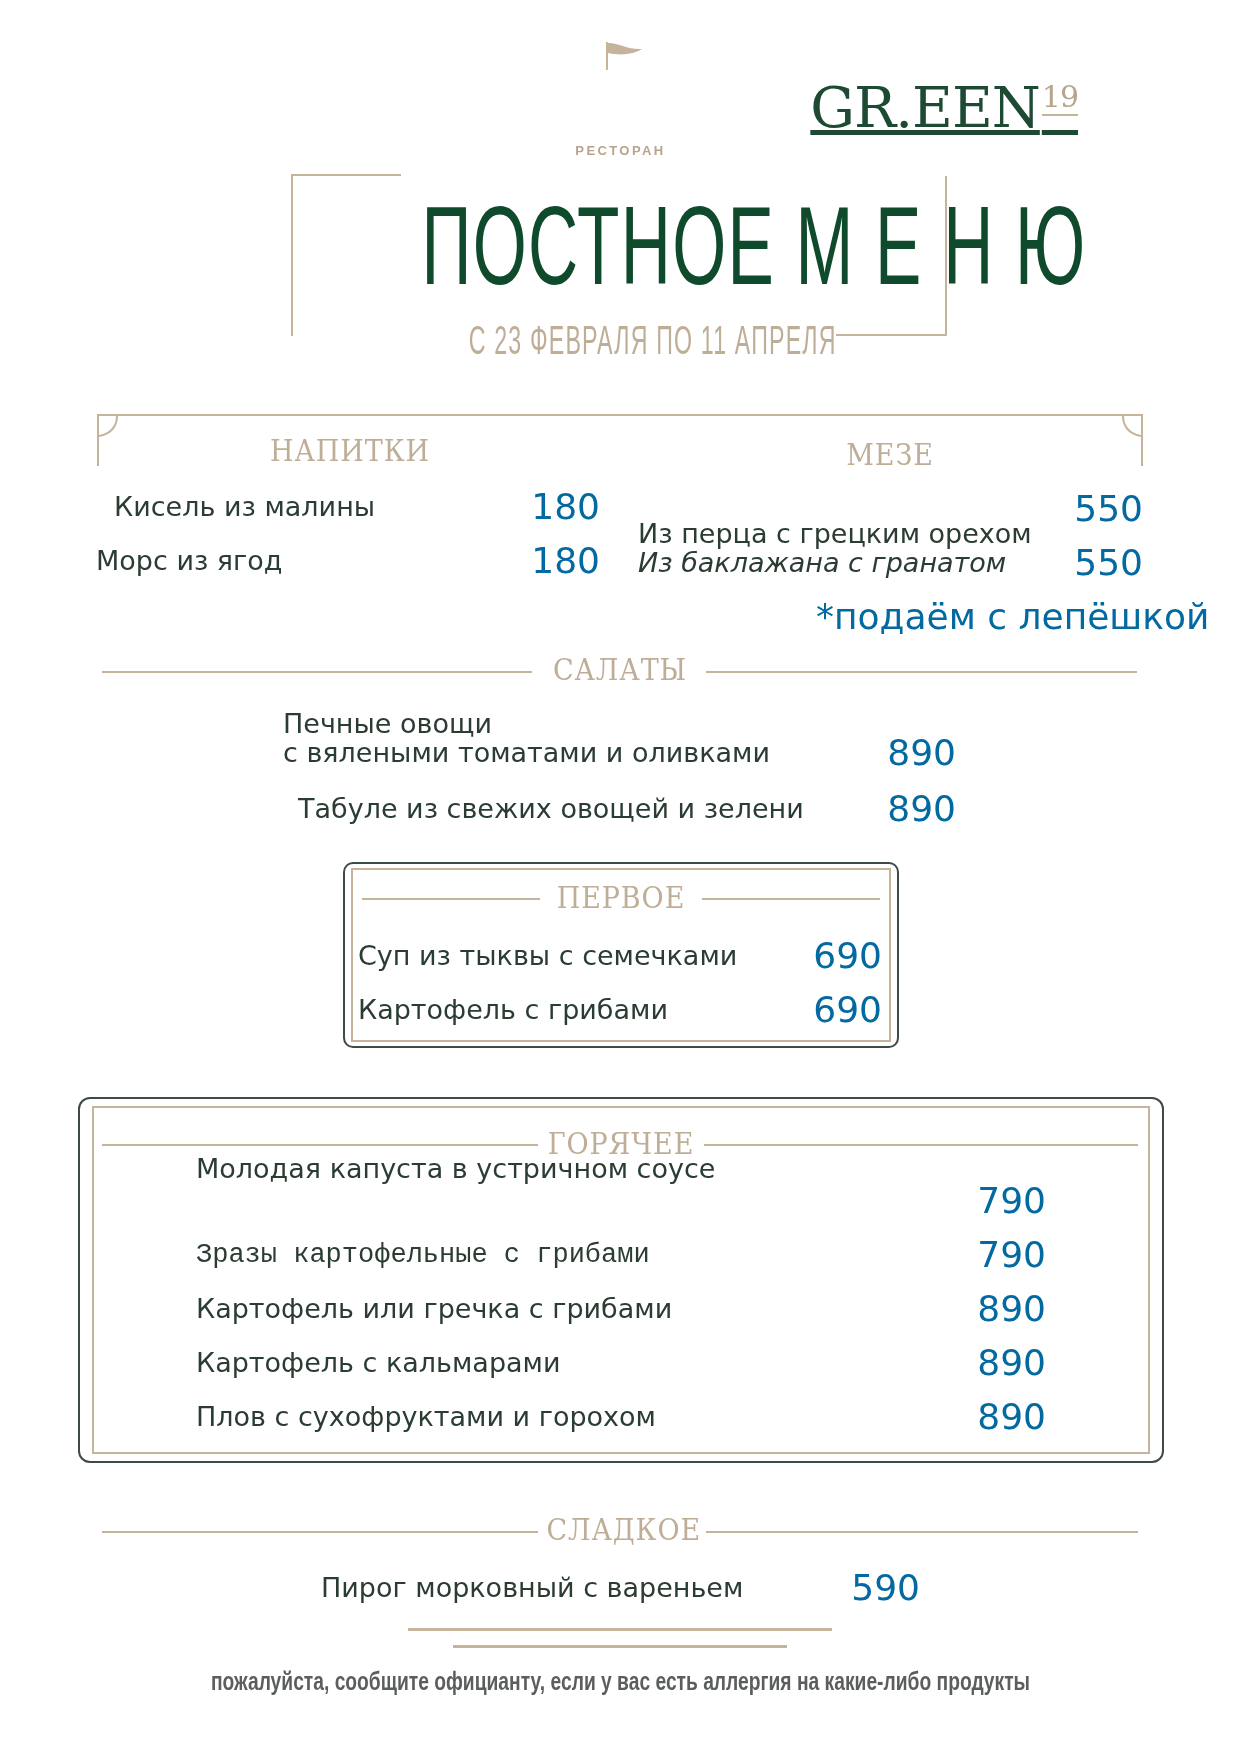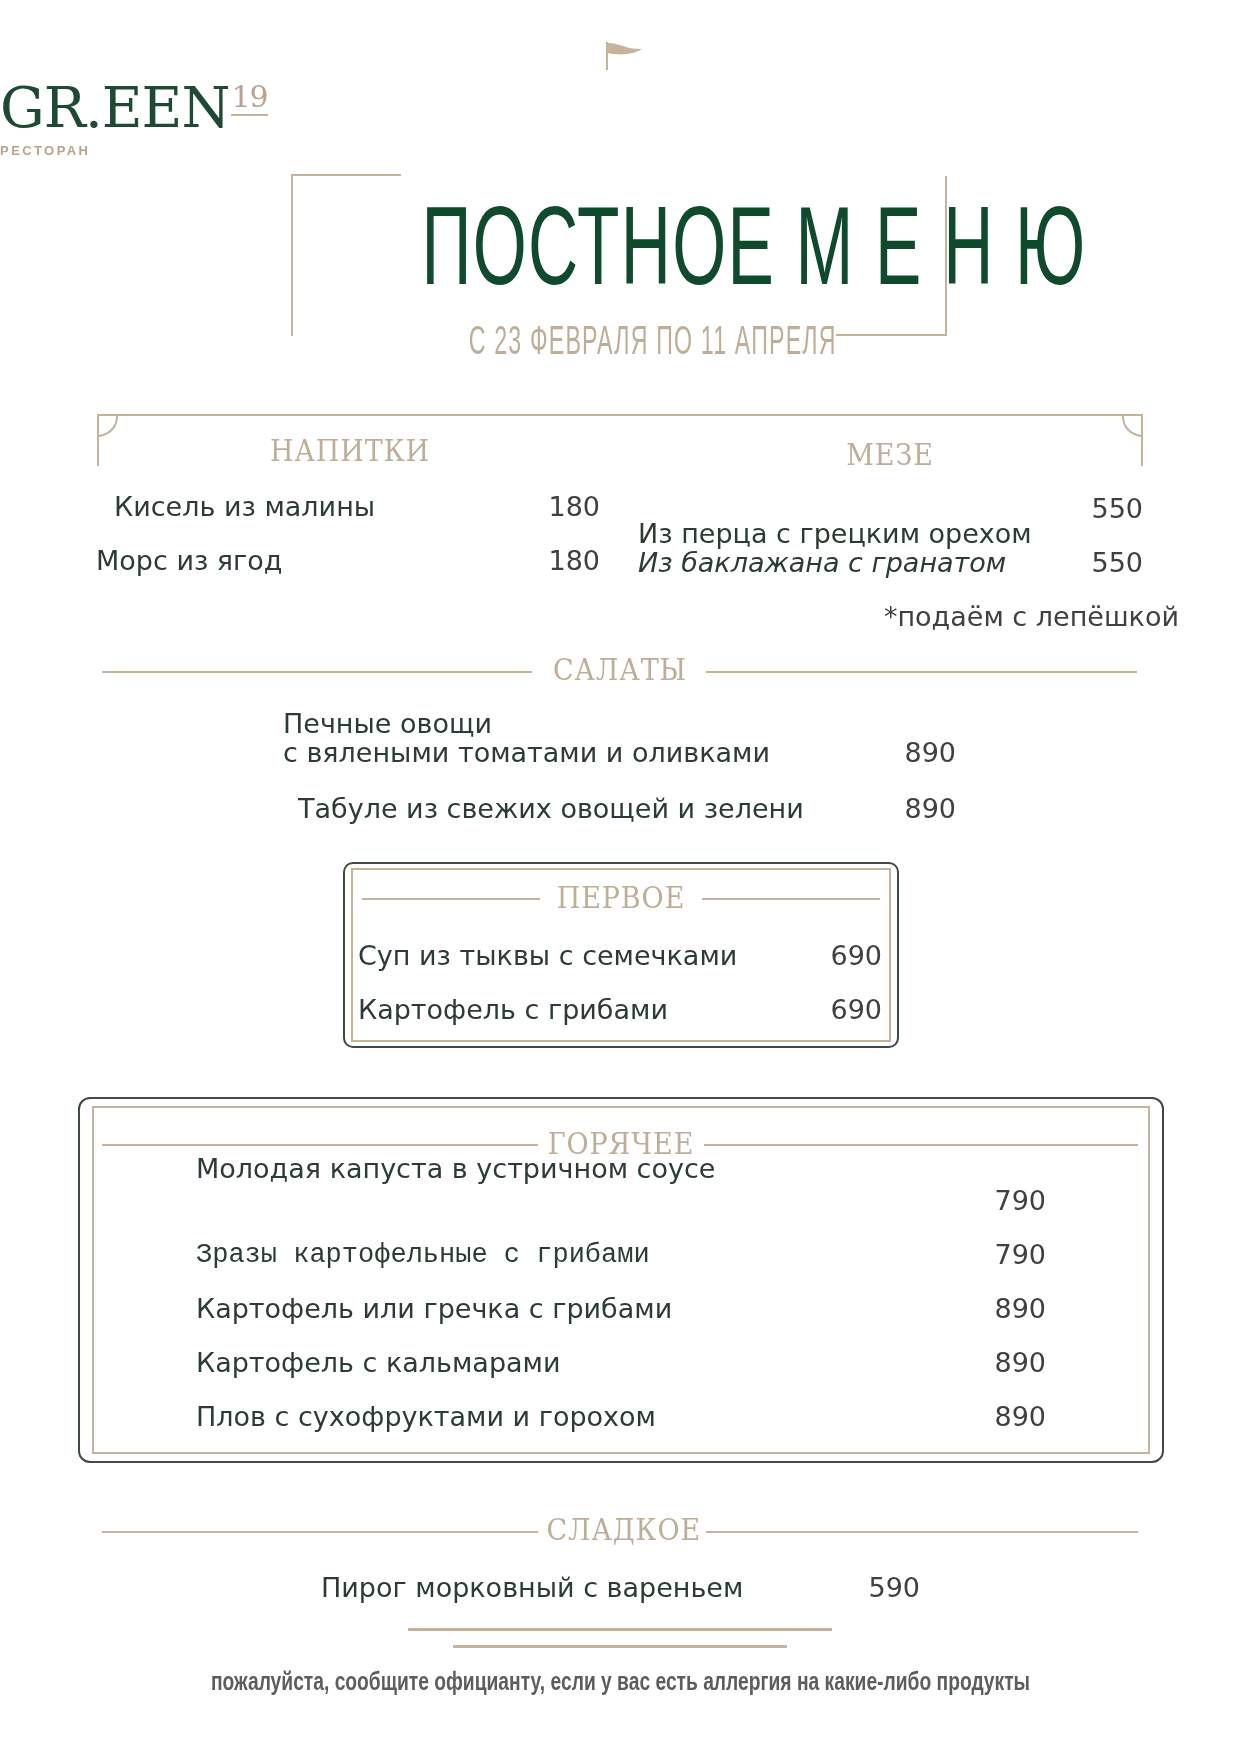--- a/index.html
+++ b/index.html
@@ -2,40 +2,40 @@
 <html><head>
 <meta charset="utf-8">
 <style>
   * { box-sizing: border-box; margin: 0; padding: 0; }
   html, body { width: 1241px; height: 1754px; background: #ffffff; overflow: hidden; }
   body { position: relative; font-family: "DejaVu Sans", sans-serif; color: #2b3d33; }
   .abs { position: absolute; }
 
   
   .flag { left: 600px; top: 40px; width: 60px; height: 40px; }
-  .logo-word { left: 0; width: 1078px; top: 78px; text-align: left; font-family: "DejaVu Serif", serif; font-size: 56px; letter-spacing: -1px; color: #1e4a34; line-height: 60px; }
+  .logo-word { left: 0; width: 1078px; top: 78px; text-align: right; font-family: "DejaVu Serif", serif; font-size: 56px; letter-spacing: -1px; color: #1e4a34; line-height: 60px; text-decoration: underline; }
   .logo-num { font-size: 30px; color: #b8a48c; vertical-align: 20px; margin-left: 2px; border-bottom: 2px solid #c5b39c; line-height: 30px; }
-  .logo-sub { left: 0; width: 1241px; top: 143px; text-align: left; font-family: "Liberation Sans", sans-serif; font-weight: bold; font-size: 13px; letter-spacing: 2.5px; color: #b8a48c; }
+  .logo-sub { left: 0; width: 1241px; top: 143px; text-align: center; font-family: "Liberation Sans", sans-serif; font-weight: bold; font-size: 13px; letter-spacing: 2.5px; color: #b8a48c; }
 
   
   .br-tl-h { left: 291px; top: 174px; width: 110px; height: 2px; background: #c5b39c; }
   .br-l-v { left: 291px; top: 174px; width: 2px; height: 162px; background: #c5b39c; }
   .br-r-v { left: 945px; top: 176px; width: 2px; height: 160px; background: #c5b39c; }
   .br-r-h { left: 836px; top: 334px; width: 111px; height: 2px; background: #c5b39c; }
   .title { left: 300px; width: 640px; top: 186px; height: 120px; text-align: center; font-family: "Liberation Sans Narrow", "Liberation Sans", sans-serif; font-size: 112px; line-height: 120px; color: #0f4a2c; letter-spacing: 2px; transform: scaleX(0.62); transform-origin: center; white-space: nowrap; font-weight: normal; }
   .subtitle { left: 370px; width: 470px; top: 318px; text-align: center; font-family: "Liberation Sans", sans-serif; font-size: 40px; line-height: 44px; color: #bfae97; transform: scaleX(0.58); transform-origin: center; white-space: nowrap; letter-spacing: 2px; }
 
   
   .tf-h { left: 97px; top: 414px; width: 1046px; height: 2px; background: #c5b39c; }
   .tf-l { left: 97px; top: 414px; width: 2px; height: 52px; background: #c5b39c; }
   .tf-r { left: 1141px; top: 414px; width: 2px; height: 52px; background: #c5b39c; }
 
   .sec-head { font-family: "DejaVu Serif", serif; font-size: 30px; color: #bfae97; letter-spacing: 1px; text-align: center; line-height: 36px; transform: scaleX(0.9); }
   .item { font-family: "DejaVu Sans", sans-serif; font-size: 27px; line-height: 34px; color: #2b3d33; white-space: nowrap; }
-  .price { font-family: "DejaVu Sans", sans-serif; font-size: 27px; line-height: 34px; color: #404040; white-space: nowrap; text-align: right; }
+  .price { font-family: "DejaVu Sans", sans-serif; font-size: 36px; line-height: 34px; color: #0369a1; white-space: nowrap; text-align: right; }
 
   .rule { height: 2px; background: #c5b39c; }
 
   
   .fr-dark { border: 2px solid #3f4a44; border-radius: 10px; }
   .fr-gold { border: 2px solid #c5b39c; }
 
   .footer-note { left: 0; width: 1241px; top: 1666px; text-align: center; font-family: "Liberation Sans", sans-serif; font-weight: bold; font-size: 26px; color: #5b5f5c; transform: scaleX(0.74); transform-origin: center; white-space: nowrap; }
 </style>
 </head>

